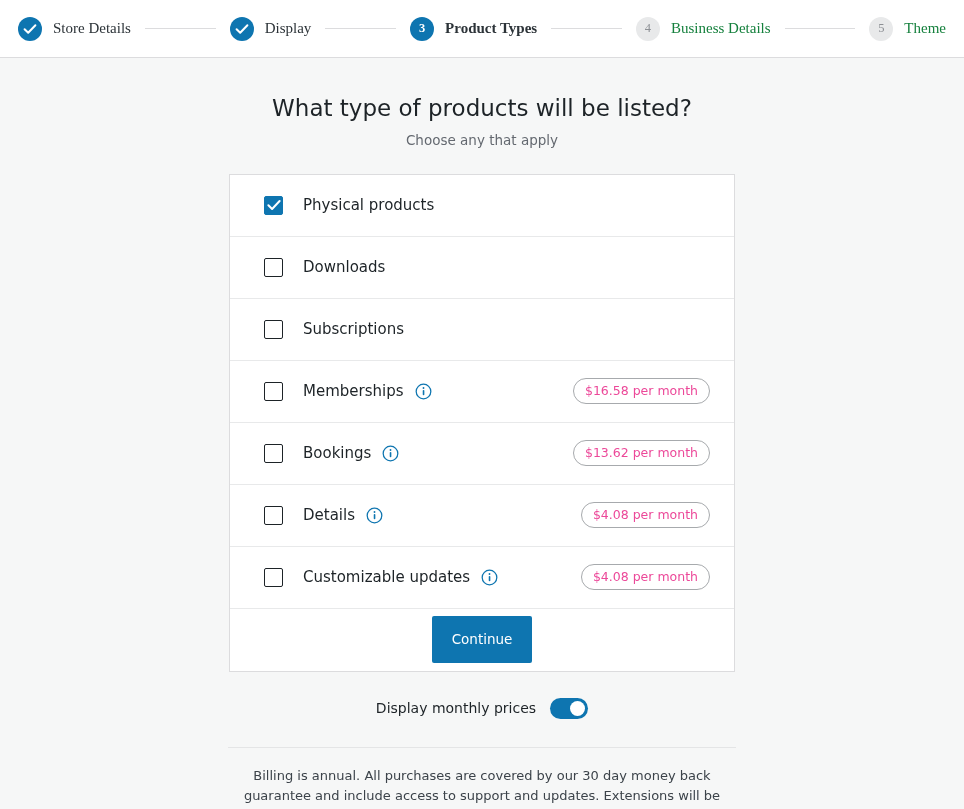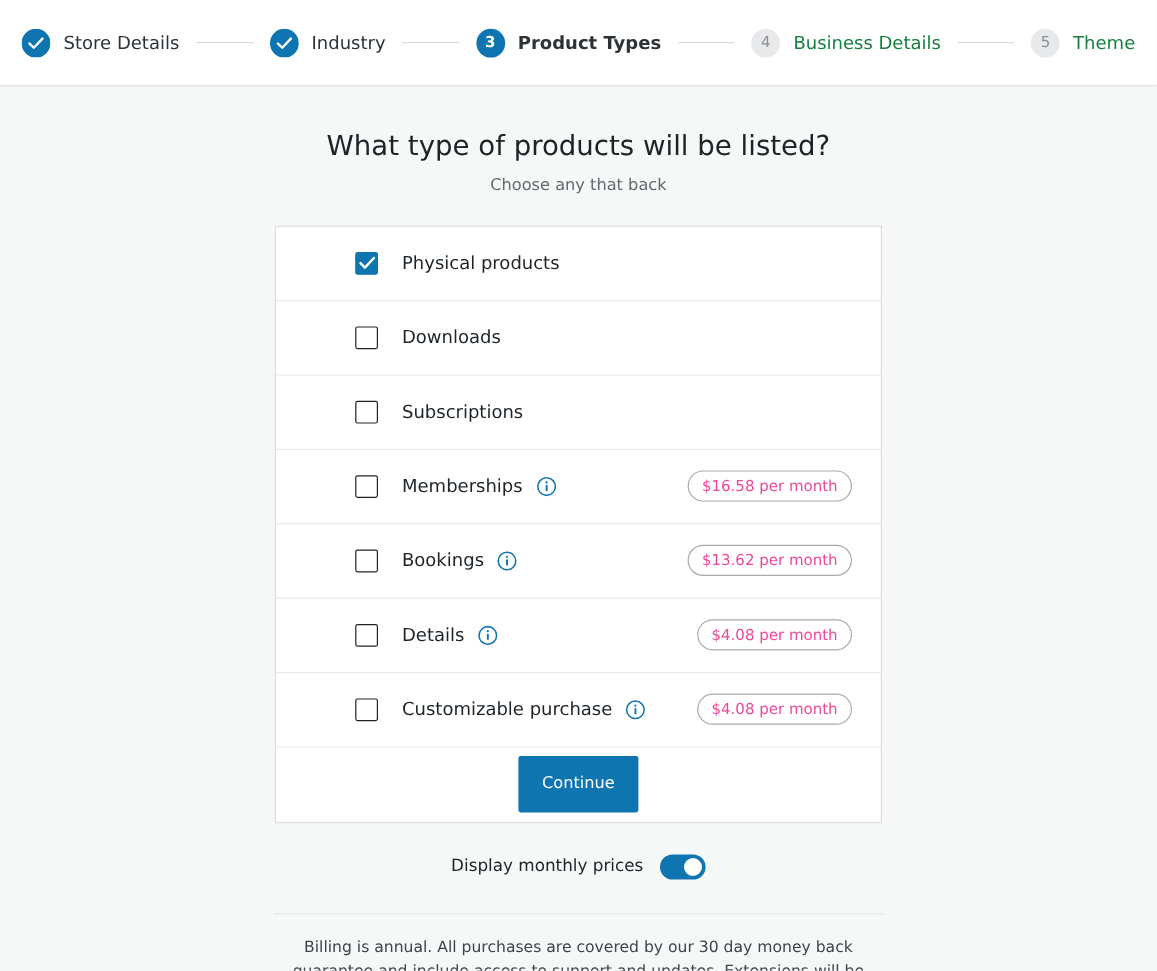--- a/index.html
+++ b/index.html
@@ -10,27 +10,28 @@
     width: 964px;
     height: 809px;
     background: #f6f7f7;
     font-family: "DejaVu Sans", "Liberation Sans", sans-serif;
     color: #2c3338;
     overflow: hidden;
   }
 
   
   .stepper-bar {
-    height: 72px;
+    height: 58px;
     background: #ffffff;
     border-bottom: 1px solid #dcdcde;
     display: flex;
     align-items: center;
     justify-content: center;
     box-sizing: border-box;
+    font-family: Liberation Serif, serif;
   }
   .stepper {
     display: flex;
     align-items: center;
     width: 964px;
     padding: 0 18px;
     box-sizing: border-box;
   }
   .step {
     display: flex;
@@ -115,21 +116,20 @@
     height: 62px;
     padding: 0 24px 0 34px;
     border-bottom: 1px solid #e8e9ea;
     box-sizing: border-box;
   }
   .option-left {
     display: flex;
     align-items: center;
     flex: 1 1 auto;
     min-width: 0;
-    margin-left: 32px;
   }
   .checkbox {
     width: 19px;
     height: 19px;
     border: 1.5px solid #1d2327;
     border-radius: 2px;
     background: #ffffff;
     box-sizing: border-box;
     flex: 0 0 auto;
     display: flex;
@@ -245,21 +245,21 @@
         <span class="step-label">Store Details</span>
       </div>
       <div class="connector"></div>
       <div class="step done">
         <div class="step-circle done" style="background: transparent;">
           <svg width="24" height="24" viewBox="0 0 24 24" aria-hidden="true">
             <circle cx="12" cy="12" r="12" fill="#0e75b0"></circle>
             <path d="M6.6 12.3 L10.2 15.8 L17.4 8.2" fill="none" stroke="#ffffff" stroke-width="2" stroke-linecap="round" stroke-linejoin="round"></path>
           </svg>
         </div>
-        <span class="step-label">Industry</span>
+        <span class="step-label">Display</span>
       </div>
       <div class="connector"></div>
       <div class="step current">
         <div class="step-circle current">3</div>
         <span class="step-label">Product Types</span>
       </div>
       <div class="connector"></div>
       <div class="step todo">
         <div class="step-circle todo">4</div>
         <span class="step-label">Business Details</span>
@@ -268,21 +268,21 @@
       <div class="step todo">
         <div class="step-circle todo">5</div>
         <span class="step-label">Theme</span>
       </div>
     </div>
 </div>
 
 <div class="content">
 
   <h1 class="page-title">What type of products will be listed?</h1>
-  <p class="page-subtitle">Choose any that back</p>
+  <p class="page-subtitle">Choose any that apply</p>
 
   <div class="card">
     <div id="option-list">
         <div class="option-row">
           <div class="option-left">
             <div class="checkbox checked">
               <svg width="14" height="12" viewBox="0 0 14 12" aria-hidden="true">
                 <path d="M1.4 6.2 L5.1 10 L12.6 2" fill="none" stroke="#ffffff" stroke-width="2" stroke-linecap="round" stroke-linejoin="round"></path>
               </svg>
             </div>
@@ -339,21 +339,21 @@
                 <circle cx="10" cy="5.9" r="1.1" fill="#0e75b0"></circle>
                 <rect x="9.1" y="8.3" width="1.9" height="6.2" rx="0.9" fill="#0e75b0"></rect>
               </svg>
             </span>
           </div>
           <span class="price-pill">$4.08 per month</span>
         </div>
         <div class="option-row">
           <div class="option-left">
             <div class="checkbox"></div>
-            <span class="option-label">Customizable purchase</span>
+            <span class="option-label">Customizable updates</span>
             <span class="info-icon">
               <svg width="17" height="17" viewBox="0 0 20 20" aria-hidden="true">
                 <circle cx="10" cy="10" r="8.6" fill="none" stroke="#0e75b0" stroke-width="1.5"></circle>
                 <circle cx="10" cy="5.9" r="1.1" fill="#0e75b0"></circle>
                 <rect x="9.1" y="8.3" width="1.9" height="6.2" rx="0.9" fill="#0e75b0"></rect>
               </svg>
             </span>
           </div>
           <span class="price-pill">$4.08 per month</span>
         </div>

